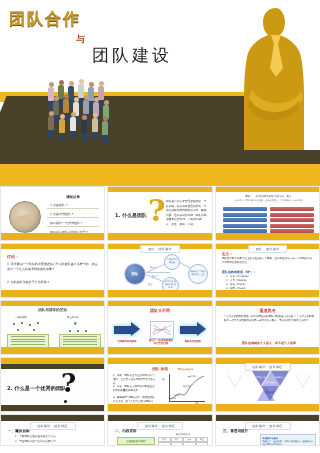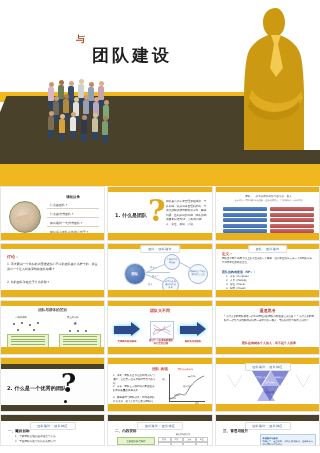--- a/index.html
+++ b/index.html
@@ -16,21 +16,21 @@
   .hero-stage-edge2{position:absolute;left:-12px;top:150px;width:276px;height:9px;
        background:#f3c01f;transform:skewX(-22deg);}
   .hero-darkband{position:absolute;left:0;top:150px;width:320px;height:16px;background:#4a412a;}
   .hero-goldband{position:absolute;left:0;top:164px;width:320px;height:22px;background:#f0b81e;}
 
   .hero-title1{position:absolute;left:9px;top:9px;font-size:16px;font-weight:700;
        color:#c8992a;letter-spacing:2px;text-shadow:0 1px 0 #6b5a1c;
        font-family:"DejaVu Serif","Liberation Serif",serif;}
   .hero-amp{position:absolute;left:76px;top:33px;font-size:9px;font-weight:700;color:#a8471f;
        font-family:"DejaVu Serif","Liberation Serif",serif;}
-  .hero-title2{position:absolute;left:92px;top:44px;font-size:17px;font-weight:700;
+  .hero-title2{position:absolute;left:92px;top:44px;font-size:17px;font-weight:400;
        color:#1d1d1d;letter-spacing:3px;
        font-family:"DejaVu Serif","Liberation Serif",serif;}
 
   .hero-man{position:absolute;right:8px;top:4px;width:72px;height:176px;}
 
   .crowd{position:absolute;left:44px;top:78px;width:110px;height:82px;}
   .pp{position:absolute;width:6px;}
   .pp .h{width:5px;height:5px;border-radius:50%;margin:0 auto;}
   .pp .b{width:6px;height:14px;border-radius:2px 2px 1px 1px;}
   .pp .l{width:6px;height:8px;background:#30445e;border-radius:0 0 1px 1px;}
@@ -162,20 +162,21 @@
 </head>
 <body>
 
 <div class="page">
 
   <div class="hero">
     <div class="hero-stage-edge"></div>
     <div class="hero-stage"></div>
     <div class="hero-stage-edge2"></div>
 
+    <div class="hero-title1">团队合作</div>
     <div class="hero-amp">与</div>
     <div class="hero-title2">团队建设</div>
 
     <svg class="hero-man" viewBox="0 0 72 176">
       <path d="M36 4c-8 0-13 6-13 14 0 6 2 10 5 13-10 4-19 11-21 22-2 10-3 26-3 40v83h60V93c0-14-1-30-3-40-2-11-11-18-21-22 3-3 5-7 5-13 0-8-5-14-9-14z" fill="#cc9a12"></path>
       <path d="M31 31h10l-3 9 5 24-7 9-6-9 4-24z" fill="#f3ca52"></path>
       <path d="M12 86c6 10 18 14 29 13 9-1 17-5 20-12l2 7c-5 9-15 13-25 14-12 1-24-4-29-14z" fill="#e0ad22"></path>
       <path d="M10 95c4 9 14 13 24 13 10 0 20-4 25-12v8c-6 8-16 12-26 12-11 0-21-5-25-13z" fill="#b8860b" opacity=".55"></path>
     </svg>
 

